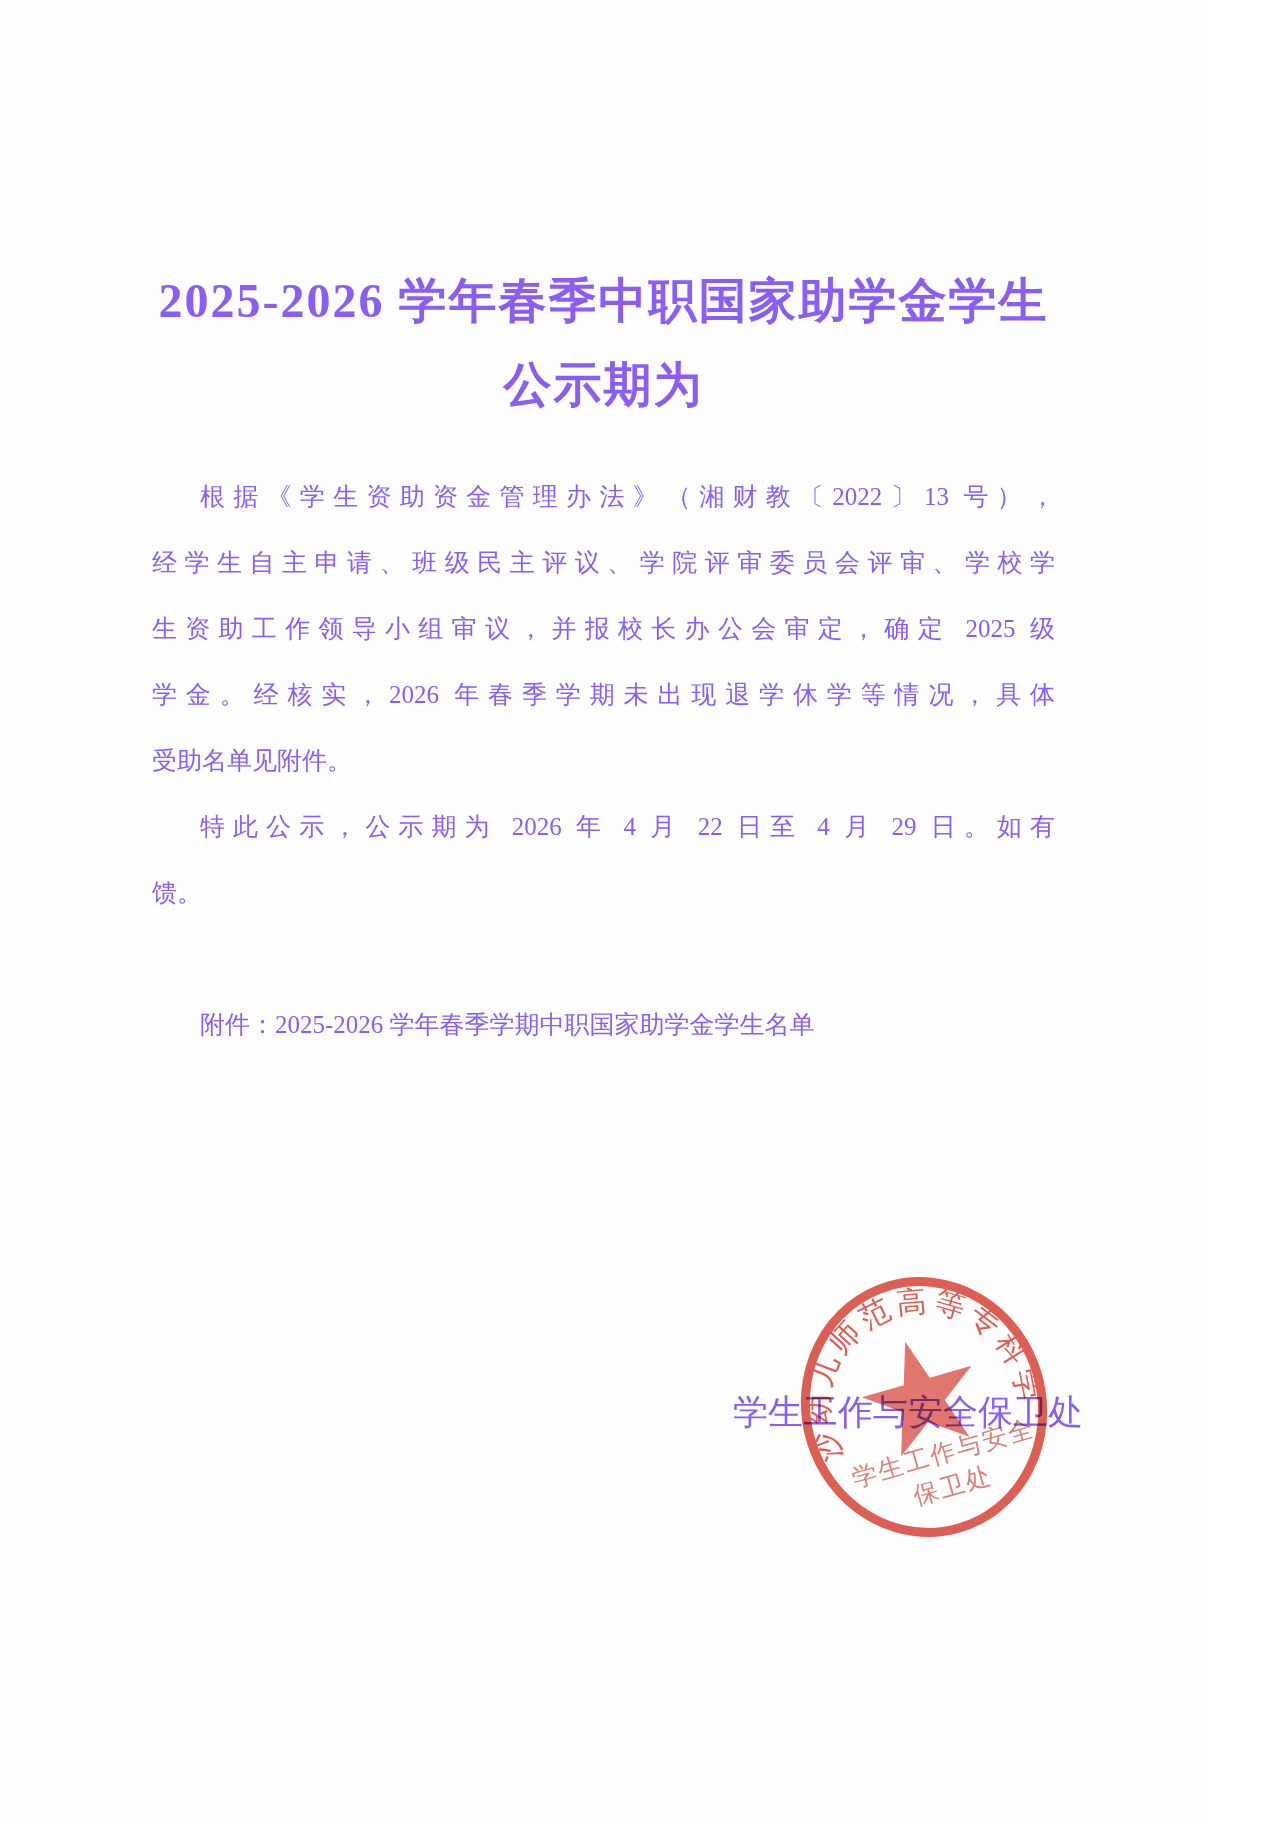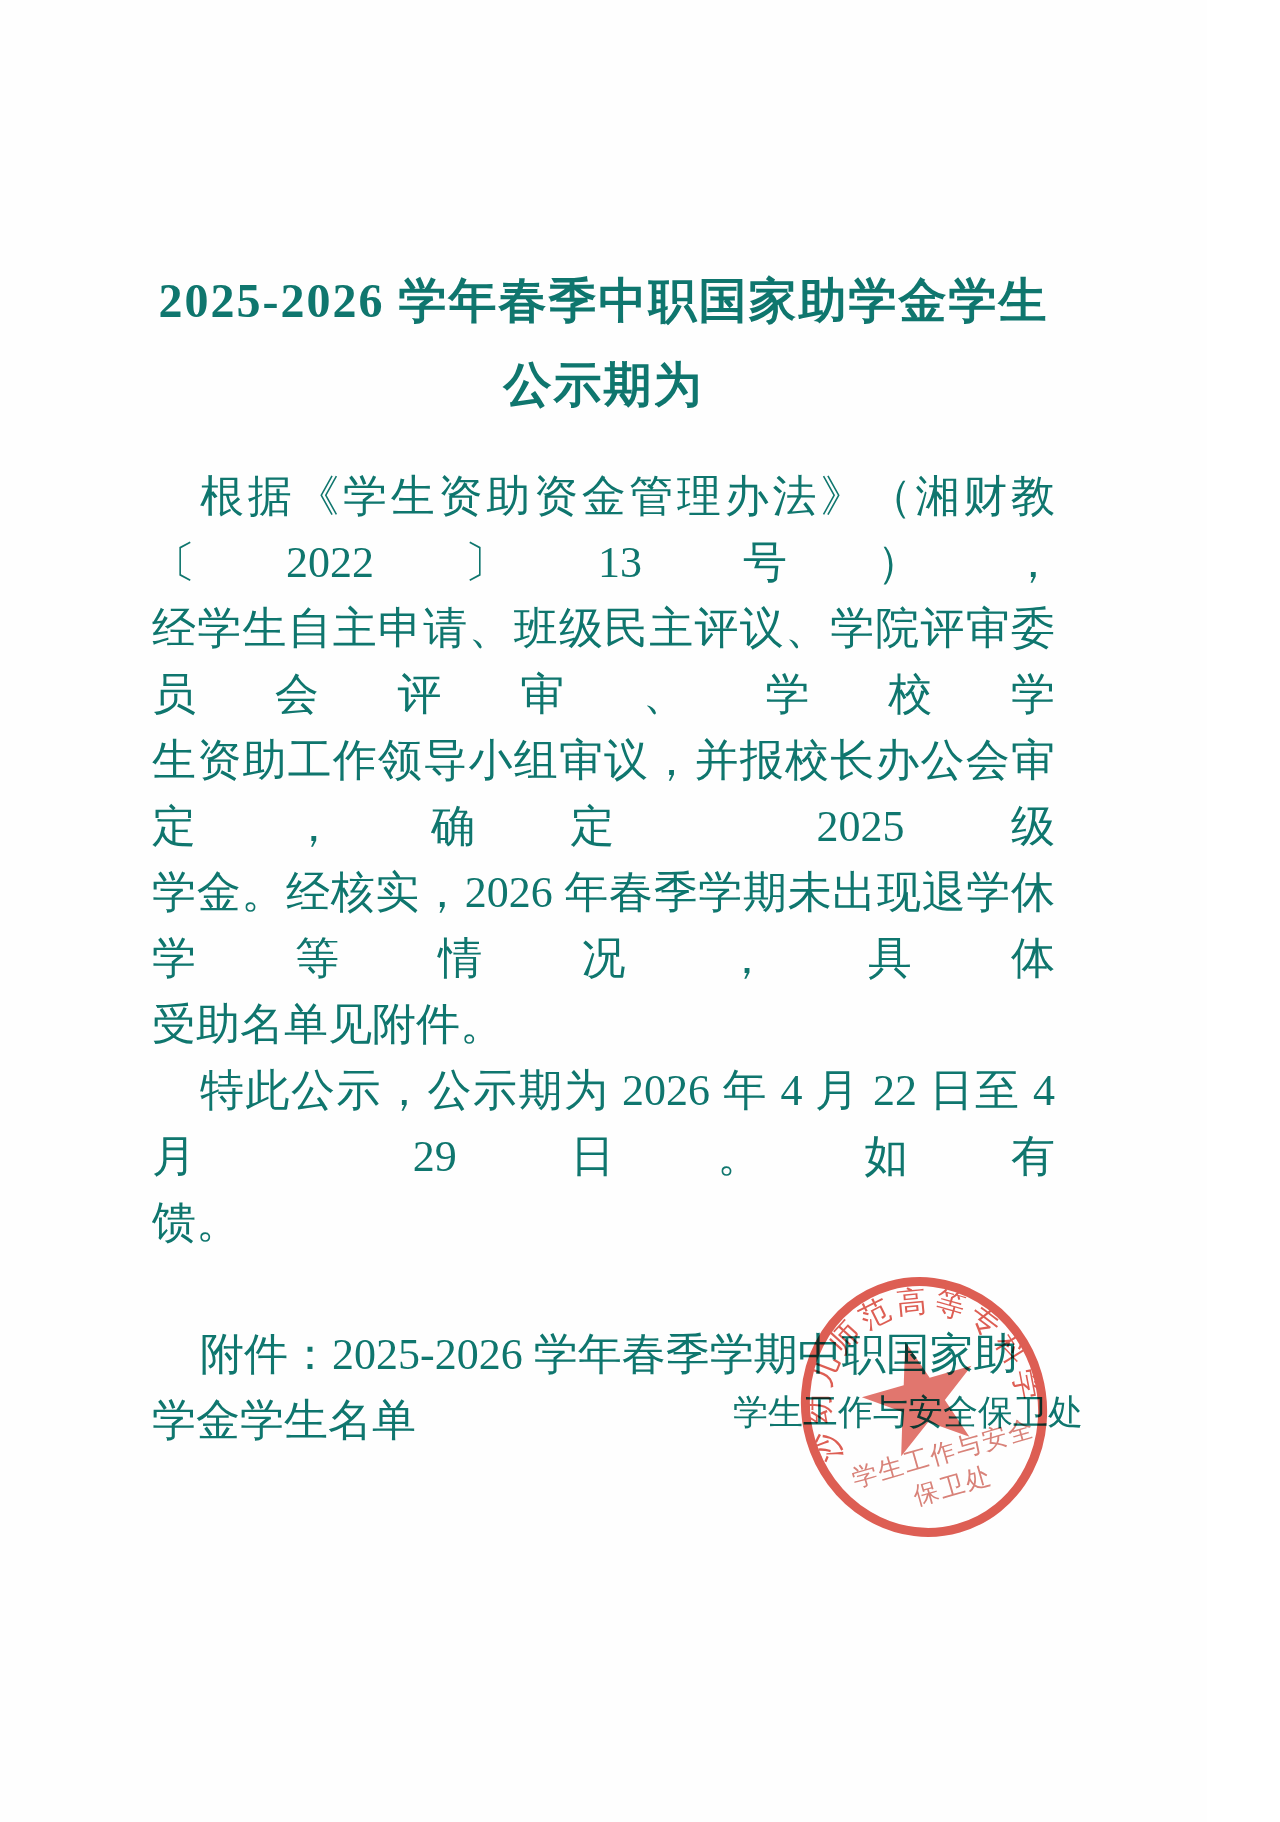--- a/index.html
+++ b/index.html
@@ -1,34 +1,34 @@
 <!DOCTYPE html>
 <html><head>
 <meta charset="utf-8">
 <style>
   html,body{margin:0;padding:0;background:#ffffff;}
   .page{
     position:relative;
     width:1207px;height:1822px;
     background:#fefefe;
     font-family:"Liberation Serif","DejaVu Serif",serif;
-    color:#0f766e;
+    color:#8b5cf6;
     overflow:hidden;
   }
   .title-block{
     margin:259px 100px 0 100px;
     text-align:center;
     font-size:48px;
     font-weight:700;
     line-height:84px;
     letter-spacing:2px;
   }
   .body-block{
     margin:37px 152px 0 152px;
-    font-size:44px;
+    font-size:25px;
     line-height:66px;
   }
   .line{min-height:66px;}
   .indent{text-indent:48px;}
   .fill{text-align:justify;text-align-last:justify;}
   .attachment{margin-top:66px;}
   .signature-block{
     position:absolute;
     left:602px;top:1380px;width:612px;
     text-align:center;

